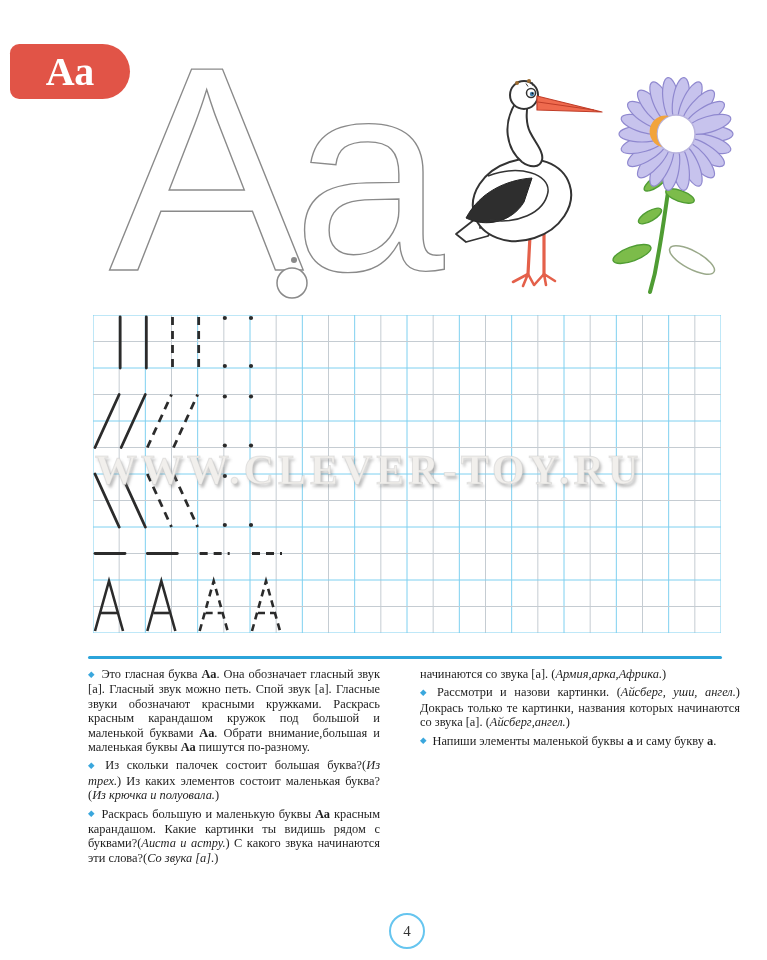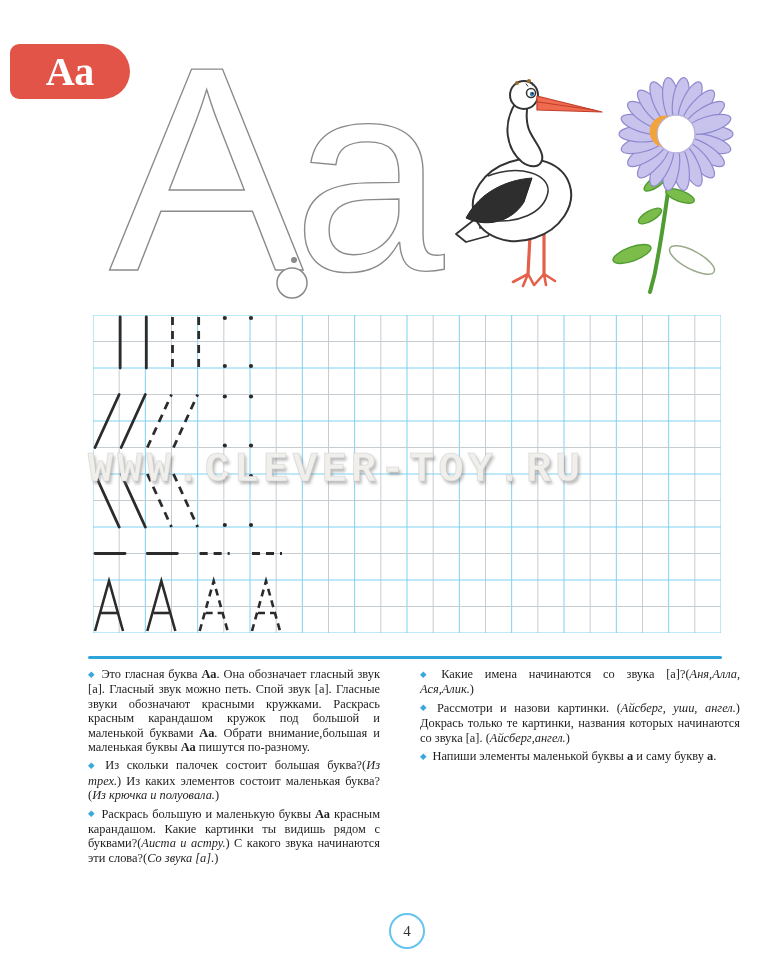--- a/index.html
+++ b/index.html
@@ -18,22 +18,22 @@
   .letters{position:absolute;left:95px;top:42px;}
 
   
   .stork{position:absolute;left:450px;top:68px;}
   .flower{position:absolute;left:592px;top:64px;}
 
   
   .grid-box{position:absolute;left:93px;top:315px;}
 
   
-  .watermark{position:absolute;left:88px;top:446px;width:636px;
-             font-family:Liberation Mono, monospace;font-weight:bold;
+  .watermark{position:absolute;left:95px;top:446px;width:636px;
+             font-family:Liberation Serif, serif;font-weight:bold;
              font-size:42px;letter-spacing:4px;white-space:nowrap;
              color:#f1efec;-webkit-text-stroke:1px rgba(190,190,190,.35);
              text-shadow:2px 3px 3px rgba(110,110,110,.45);
              z-index:3;pointer-events:none;}
 
   
   .divider{position:absolute;left:88px;top:656px;width:634px;height:3px;
            background:var(--divider-blue,#2ba4da);border-radius:2px;}
 
   
@@ -212,21 +212,21 @@
 
   <div class="divider"></div>
 
   <div class="columns">
     <div class="col left">
       <p class="item"><span class="bullet">◆</span><span class="runs"><span>Это гласная буква </span><b>Аа</b><span>. Она обозначает гласный звук [а]. Гласный звук можно петь. Спой звук [а]. Гласные звуки обозначают красными кружками. Раскрась красным карандашом кружок под большой и маленькой буквами </span><b>Аа</b><span>. Обрати внимание,большая и маленькая буквы </span><b>Аа</b><span> пишутся по-разному.</span></span></p>
       <p class="item"><span class="bullet">◆</span><span class="runs"><span>Из скольки палочек состоит большая буква?(</span><i>Из трех.</i><span>) Из каких элементов состоит маленькая буква?(</span><i>Из крючка и полуовала.</i><span>)</span></span></p>
       <p class="item"><span class="bullet">◆</span><span class="runs"><span>Раскрась большую и маленькую буквы </span><b>Аа</b><span> красным карандашом. Какие картинки ты видишь рядом с буквами?(</span><i>Аиста и астру.</i><span>) С какого звука начинаются эти слова?(</span><i>Со звука [а].</i><span>)</span></span></p>
     </div>
     <div class="col right">
-      <p class="item"><span class="bullet">◆</span><span class="runs"><span>Какие имена начинаются со звука [а]?(</span><i>Аня,Алла, Ася,Алик.</i><span>)</span></span></p>
+      <p class="item"><span class="runs"><span>начинаются со звука [а]. (</span><i>Армия,арка,Африка.</i><span>)</span></span></p>
       <p class="item"><span class="bullet">◆</span><span class="runs"><span>Рассмотри и назови картинки. (</span><i>Айсберг, уши, ангел.</i><span>) Докрась только те картинки, названия которых начинаются со звука [а]. (</span><i>Айсберг,ангел.</i><span>)</span></span></p>
       <p class="item"><span class="bullet">◆</span><span class="runs"><span>Напиши элементы маленькой буквы </span><b>а</b><span> и саму букву </span><b>а</b><span>.</span></span></p>
     </div>
   </div>
 
   <div class="pagenum">
     <span>4</span>
   </div>
 
 </div>

